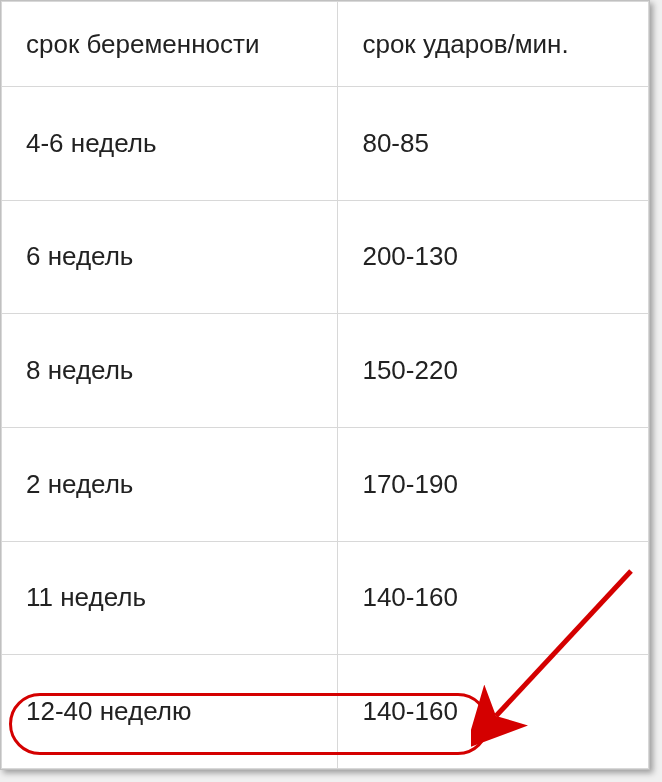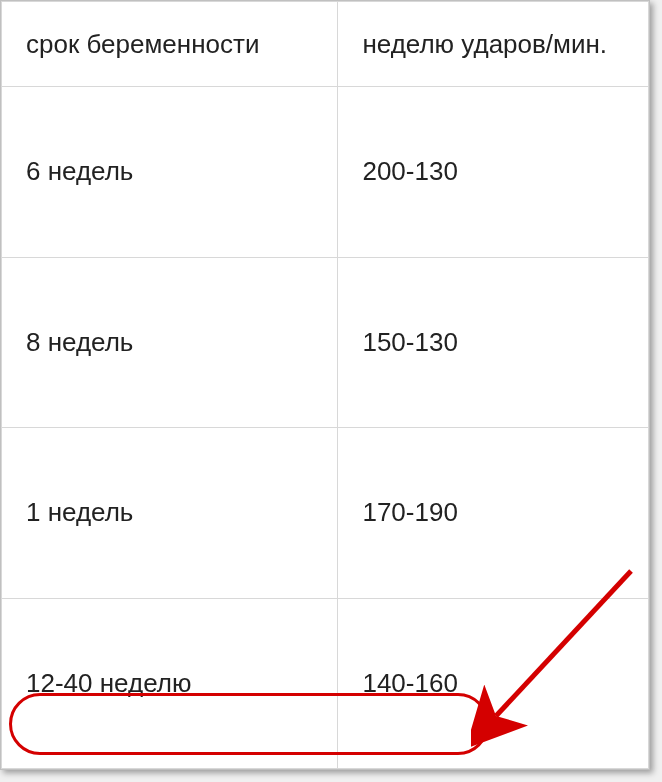--- a/index.html
+++ b/index.html
@@ -58,35 +58,43 @@
     }
   </style>
 </head>
 <body>
 
 <div class="frame">
   <table>
     <thead>
       <tr>
         <th class="col1">срок беременности</th>
-        <th class="col2">неделю ударов/мин.</th>
+        <th class="col2">срок ударов/мин.</th>
       </tr>
     </thead>
     <tbody>
+      <tr>
+        <td class="col1">4-6 недель</td>
+        <td class="col2">80-85</td>
+      </tr>
       <tr>
         <td class="col1">6 недель</td>
         <td class="col2">200-130</td>
       </tr>
       <tr>
         <td class="col1">8 недель</td>
-        <td class="col2">150-130</td>
+        <td class="col2">150-220</td>
       </tr>
       <tr>
-        <td class="col1">1 недель</td>
+        <td class="col1">2 недель</td>
         <td class="col2">170-190</td>
+      </tr>
+      <tr>
+        <td class="col1">11 недель</td>
+        <td class="col2">140-160</td>
       </tr>
       <tr>
         <td class="col1">12-40 неделю</td>
         <td class="col2">140-160</td>
       </tr>
     </tbody>
   </table>
 
   <div class="highlight-ring" style="left:8px; top:692px; width:480px; height:62px;"></div>
 

